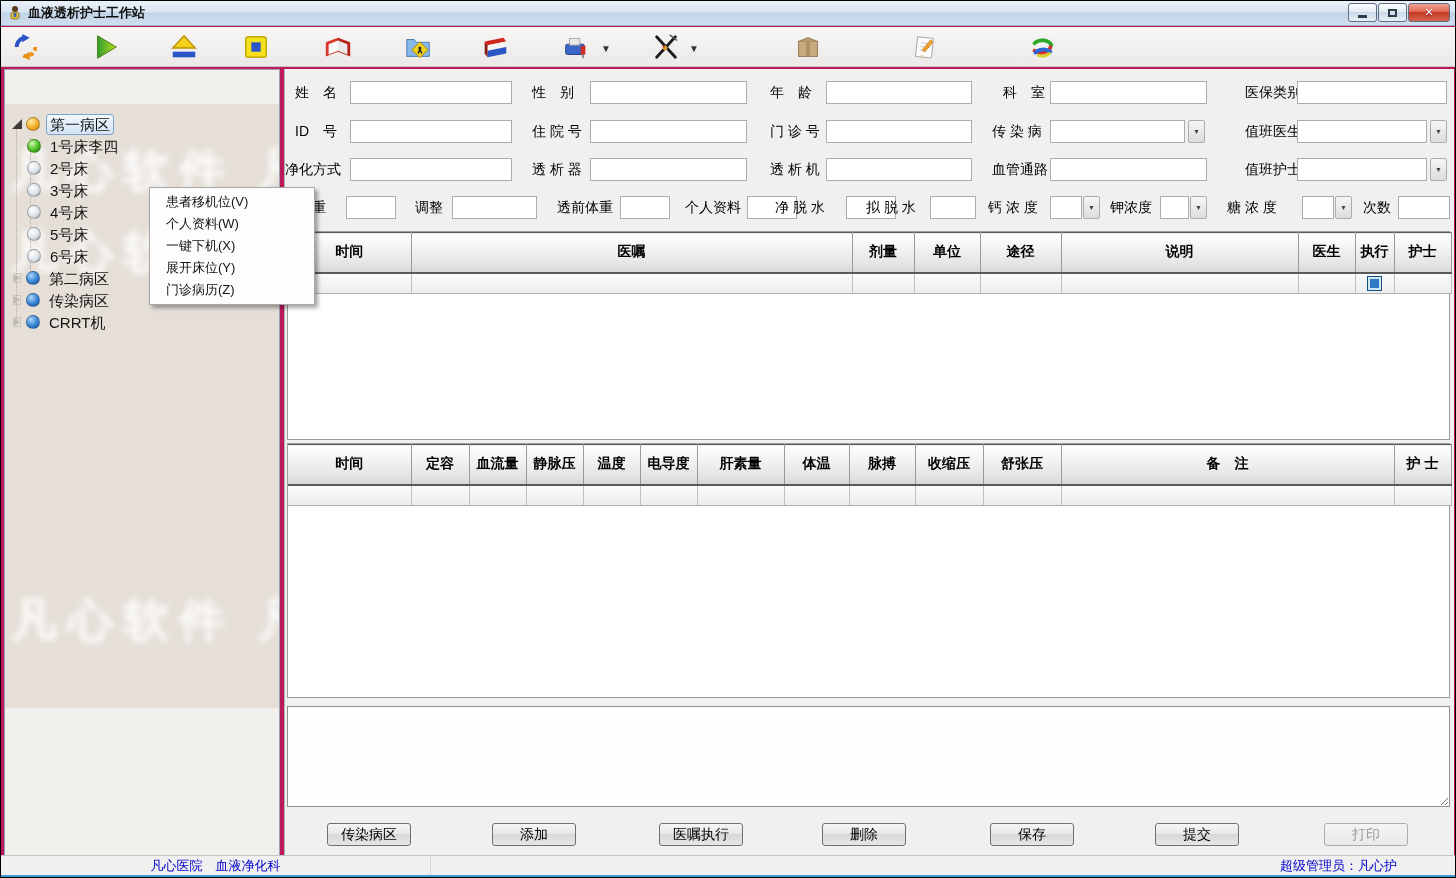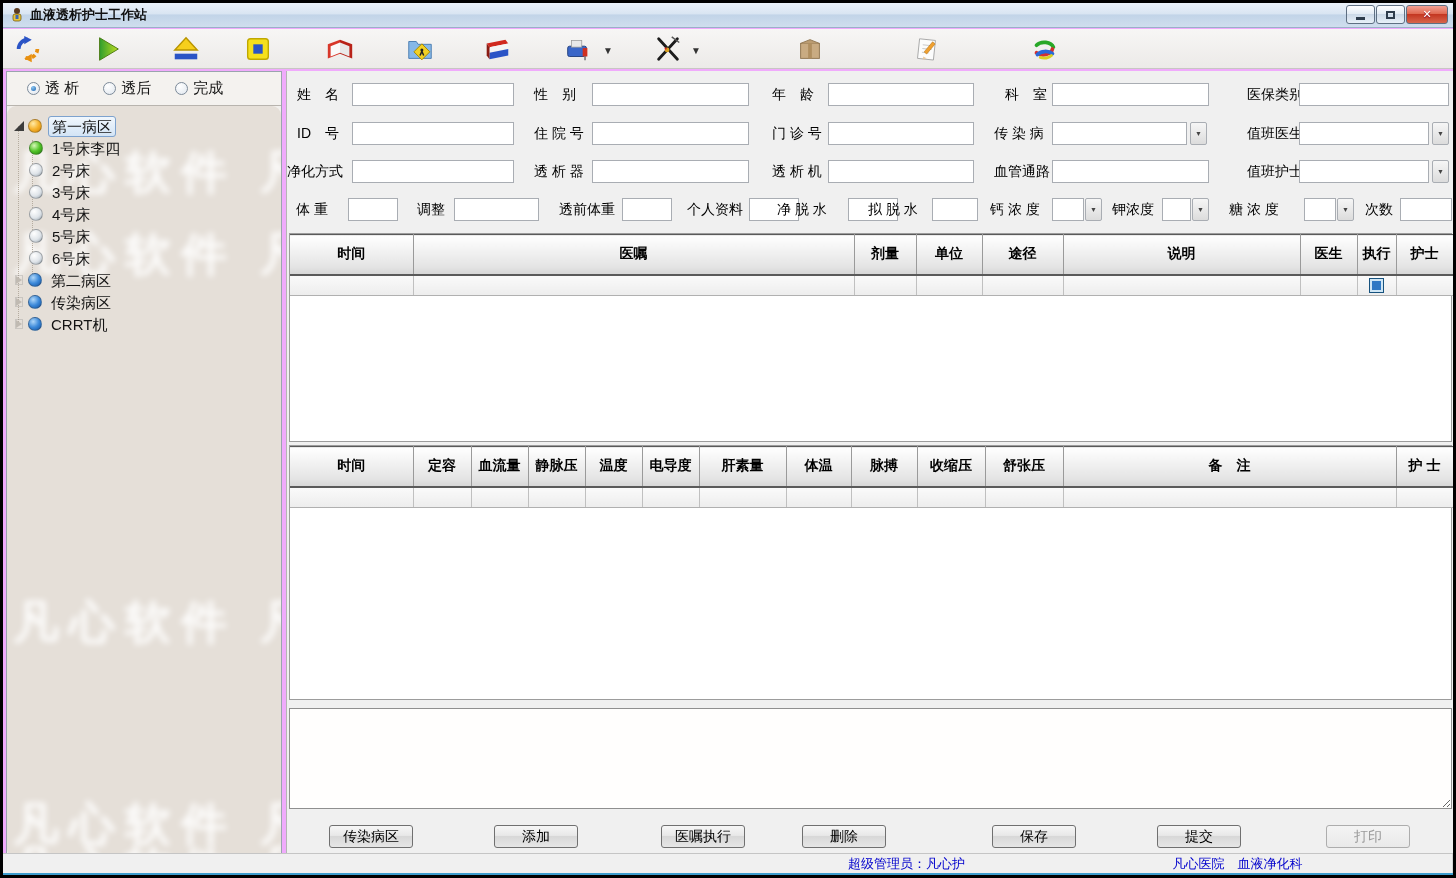--- a/index.html
+++ b/index.html
@@ -1,17 +1,17 @@
 <!DOCTYPE html>
 <html><head>
 <meta charset="utf-8">
 <style>
   * { margin:0; padding:0; box-sizing:border-box; }
   html,body { width:1456px; height:878px; font-family:"Liberation Sans","DejaVu Sans",sans-serif; background:#999; }
-  .window { position:relative; width:1456px; height:878px; background:#f0abfc; border:3px solid #000000; overflow:hidden; }
+  .window { position:relative; width:1456px; height:878px; background:#be185d; border:1px solid #000000; overflow:hidden; }
 
   
   .titlebar { position:absolute; left:0; top:0; width:100%; height:25px;
     background:linear-gradient(180deg,#eaf1f9 0%,#d9e5f2 45%,#c2d4e8 50%,#cfdeee 100%);
     border-bottom:1px solid #9ab0c8; display:flex; align-items:center; }
   .app-icon { width:16px; height:16px; margin:0 5px 0 6px; }
   .titlebar-title { font-size:13px; color:#111; font-weight:bold; }
   .win-controls { position:absolute; right:5px; top:2px; display:flex; }
   .win-btn { width:29px; height:19px; border:1px solid #5e6f82; border-radius:3px; margin-left:1px;
     background:linear-gradient(180deg,#fdfeff,#e4ecf5 45%,#ccd9e8 50%,#e8f0f8); display:flex; align-items:center; justify-content:center;
@@ -28,21 +28,21 @@
   .caret { position:absolute; top:16px; font-size:10px; color:#333; }
 
   
   .left-panel { position:absolute; left:3px; top:68px; width:276px; height:788px; border:1px solid #9aa4ae; background:#f2f0ed; }
   .filter-bar { position:absolute; left:0; top:0; width:100%; height:34px; background:#f4f2ef; border-bottom:1px solid #b8b4ae; display:flex; align-items:center; }
   .radio-item { display:flex; align-items:center; margin-left:24px; font-size:15px; color:#111; }
   .radio-item:first-child { margin-left:20px; }
   .radio-circle { width:13px; height:13px; border-radius:50%; border:1px solid #7d8a99; background:radial-gradient(circle at 35% 30%,#fff,#dfe6ee); margin-right:5px; position:relative; }
   .radio-circle.checked::after { content:""; position:absolute; left:3px; top:3px; width:5px; height:5px; border-radius:50%; background:radial-gradient(circle at 35% 30%,#8cc6f0,#1a62b0); }
 
-  .tree { position:absolute; left:0; top:34px; width:100%; height:752px; background:#e5dfd8; overflow:hidden;border-radius:9px; }
+  .tree { position:absolute; left:0; top:34px; width:100%; height:604px; background:#e5dfd8; overflow:hidden; }
   .watermark-row { position:absolute; left:6px; white-space:nowrap; font-size:46px; font-weight:bold; letter-spacing:10px;
     color:rgba(255,255,255,0.95); filter:blur(3px); pointer-events:none; }
   .tree-item { position:absolute; height:22px; display:flex; align-items:center; font-size:15px; color:#141414; }
   .tw { width:12px; display:inline-flex; justify-content:center; margin-right:3px; }
   .arrow-exp { width:0; height:0; border-left:5px solid transparent; border-top:5px solid transparent; border-right:5px solid #3c3c3c; border-bottom:5px solid #3c3c3c; }
   .arrow-col { width:0; height:0; border-top:4px solid transparent; border-bottom:4px solid transparent; border-left:6px solid #c0bab2; outline:1px solid rgba(120,120,120,.25); }
   .ball { width:14px; height:14px; border-radius:50%; margin-right:6px; border:1px solid rgba(60,60,60,.35); }
   .ball.orange { background:radial-gradient(circle at 35% 30%,#ffeaa6,#f6b32e 50%,#d07f00); }
   .ball.green  { background:radial-gradient(circle at 35% 30%,#d6f8b8,#52c428 50%,#1f7e0c); }
   .ball.silver { background:radial-gradient(circle at 35% 30%,#ffffff,#dfe4e9 55%,#93a0ac); }
@@ -206,34 +206,20 @@
       <svg viewBox="0 0 32 32">
         <path d="M8 12 a10 7 0 0 1 18 2" fill="none" stroke="#28a828" stroke-width="4" stroke-linecap="round"></path>
         <path d="M25 16 a10 7 0 0 1 -17 4" fill="none" stroke="#d23030" stroke-width="4" stroke-linecap="round"></path>
         <path d="M9 22 a10 7 0 0 1 16 -1" fill="none" stroke="#2868d8" stroke-width="4" stroke-linecap="round"></path>
         <path d="M24 23 a9 6 0 0 1 -12 2" fill="none" stroke="#d8d020" stroke-width="3" stroke-linecap="round"></path>
       </svg>
     </div>
   </div>
 
   <div class="left-panel">
-    <div class="filter-bar">
-      <div class="radio-item">
-        <span class="radio-circle checked"></span>
-        <span>透 析</span>
-      </div>
-      <div class="radio-item">
-        <span class="radio-circle"></span>
-        <span>透后</span>
-      </div>
-      <div class="radio-item">
-        <span class="radio-circle"></span>
-        <span>完成</span>
-      </div>
-    </div>
 
     <div class="tree">
       <div class="watermark-row" style="top:36px">凡心软件 凡心软件</div>
       <div class="watermark-row" style="top:118px">凡心软件 凡心软件</div>
       <div class="watermark-row" style="top:486px">凡心软件 凡心软件</div>
       <div class="watermark-row" style="top:688px">凡心软件 凡心软件</div>
       <div class="watermark-row" style="top:732px">凡心软件 凡心软件</div>
 
       <div class="guide" style="left:11px; top:20px; height:196px"></div>
       <div class="guide" style="left:25px; top:34px; height:134px"></div>
@@ -286,20 +272,27 @@
       <div class="tree-item" style="left:6px; top:207px">
         <span class="tw">
             <span class="arrow-col"></span>
           </span>
         <span class="ball blue"></span>
         <span class="tree-label">CRRT机</span>
       </div>
     </div>
   </div>
 
+  <div class="context-menu">
+    <div class="menu-item">患者移机位(V)</div>
+    <div class="menu-item">个人资料(W)</div>
+    <div class="menu-item">一键下机(X)</div>
+    <div class="menu-item">展开床位(Y)</div>
+    <div class="menu-item">门诊病历(Z)</div>
+  </div>
 
   <div class="right-panel">
 
     <span class="flabel" style="left:10px;  top:12px">姓　名</span>
     <input class="fin" style="left: 65px; top: 12px; width: 162px;">
     <span class="flabel" style="left:247px; top:12px">性　别</span>
     <input class="fin" style="left: 305px; top: 12px; width: 157px;">
     <span class="flabel" style="left:485px; top:12px">年　龄</span>
     <input class="fin" style="left: 541px; top: 12px; width: 146px;">
     <span class="flabel" style="left:718px; top:12px">科　室</span>
@@ -450,24 +443,24 @@
         </tr>
       </tbody>
         </table>
     </div>
 
     <textarea class="note-box" style=""></textarea>
 
     <button class="action-btn" style="left:42px">传染病区</button>
     <button class="action-btn" style="left:207px">添加</button>
     <button class="action-btn" style="left:374px">医嘱执行</button>
-    <button class="action-btn" style="left:515px">删除</button>
+    <button class="action-btn" style="left:537px">删除</button>
     <button class="action-btn" style="left:705px">保存</button>
     <button class="action-btn" style="left:870px">提交</button>
     <button class="action-btn disabled" style="left:1039px">打印</button>
   </div>
 
   <div class="statusbar">
+    <div class="status-sec sec-center">凡心医院　血液净化科</div>
     <div class="status-sec sec-user">超级管理员：凡心护</div>
-    <div class="status-sec sec-center">凡心医院　血液净化科</div>
   </div>
 
 </div>
 
 </body></html>

